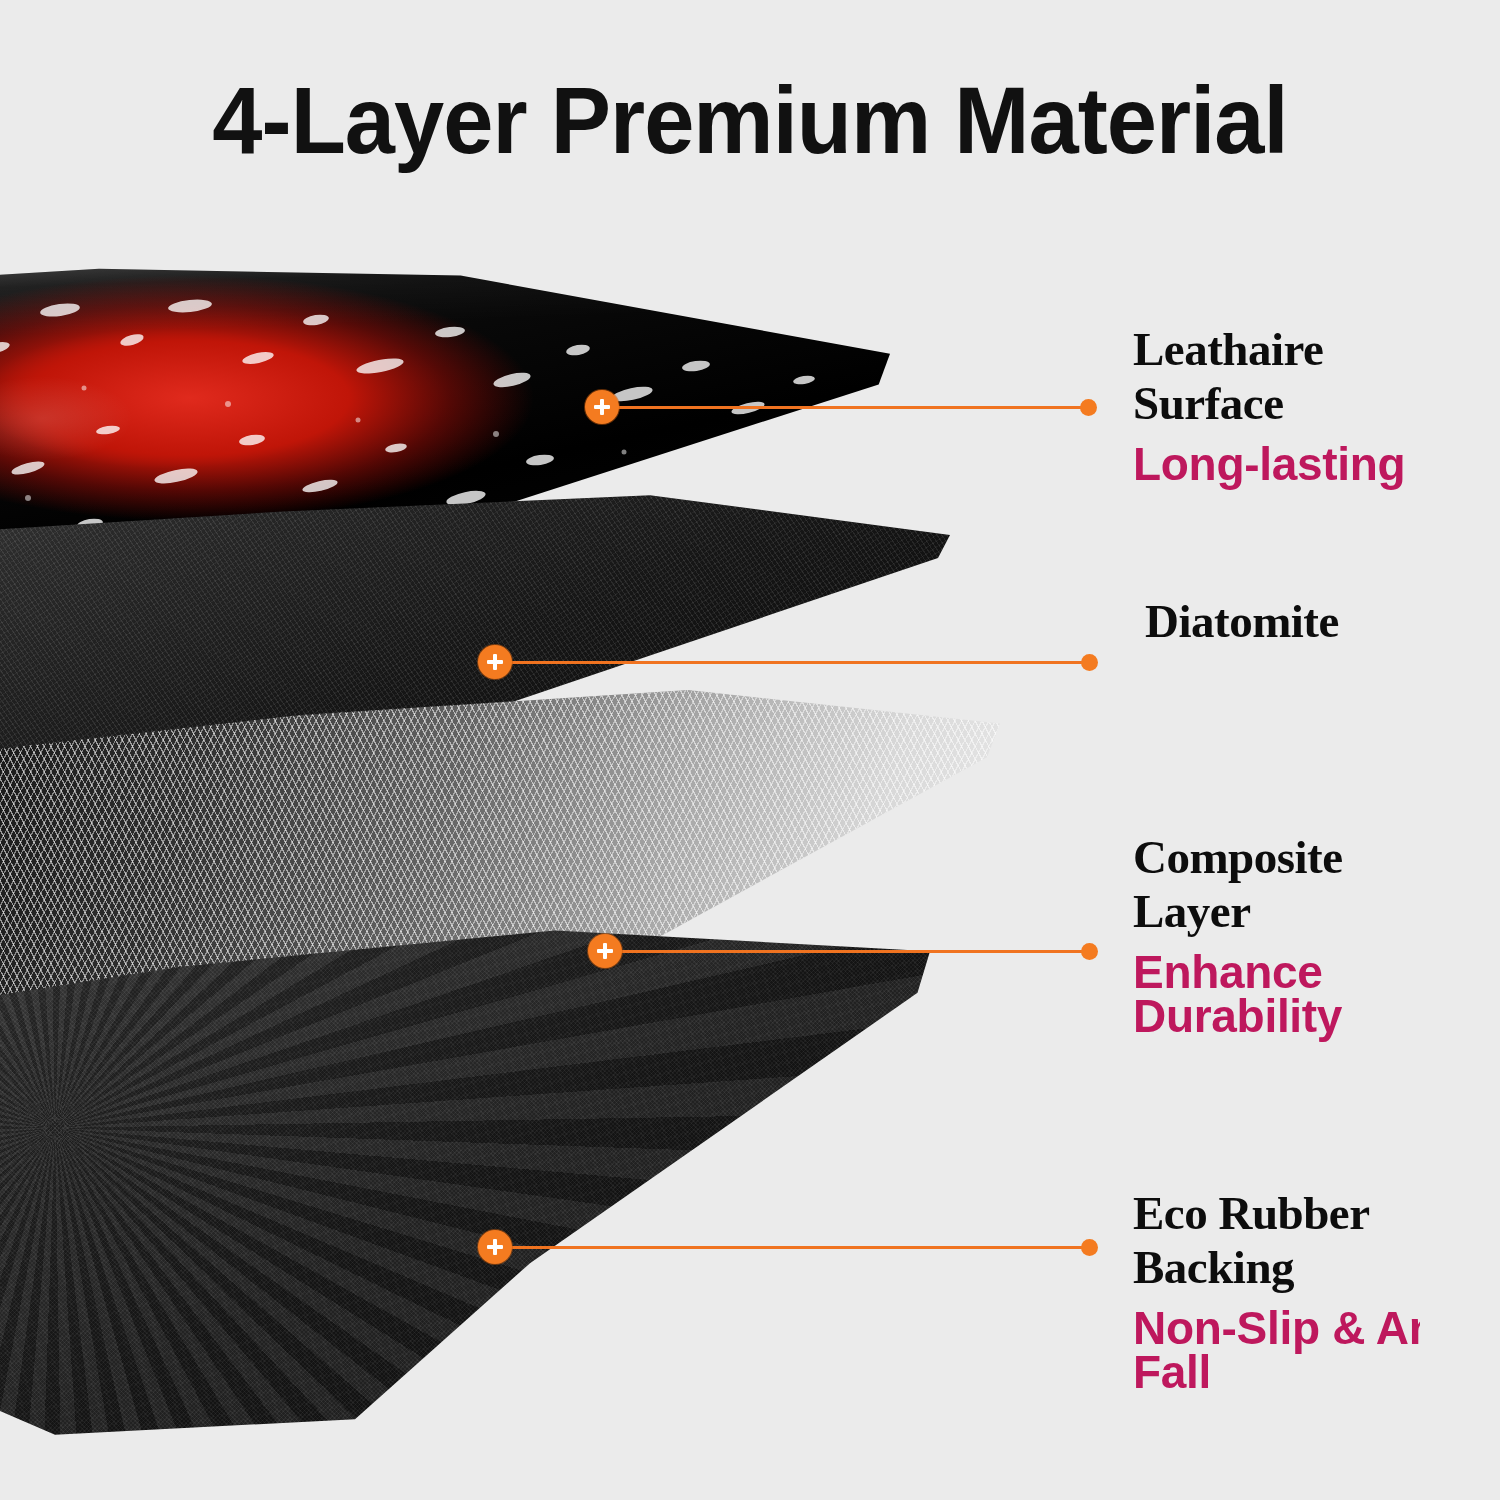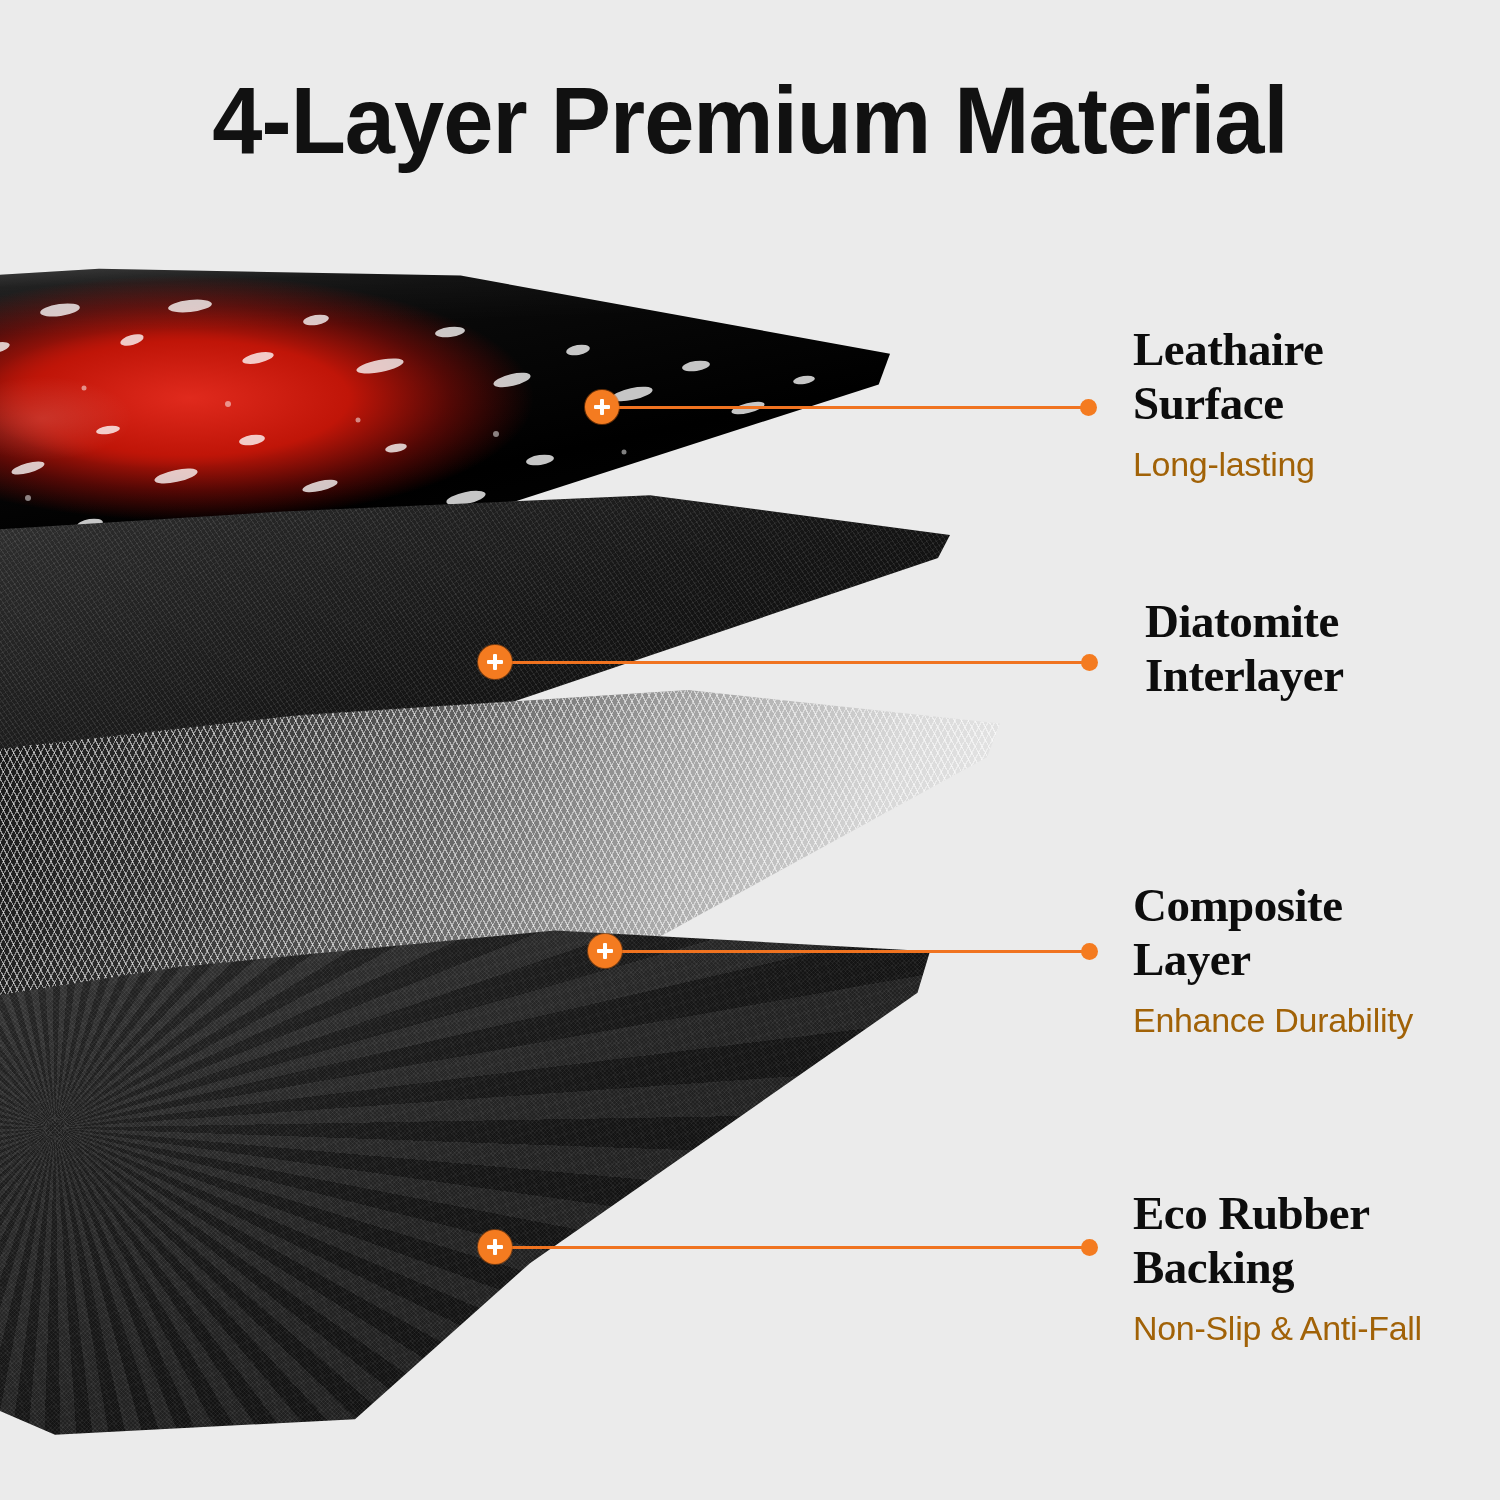--- a/index.html
+++ b/index.html
@@ -186,24 +186,24 @@
   .label-title {
     font-family: Liberation Serif, serif;
     font-weight: bold;
     font-size: 47px;
     line-height: 54px;
     color: #0d0d0d;
     letter-spacing: -0.5px;
   }
   .label-sub {
     font-family: "Liberation Sans", sans-serif;
-    font-weight: normal;
-    font-size: 34px;
+    font-weight: bold;
+    font-size: 46px;
     line-height: 44px;
-    color: #a16207;
+    color: #be185d;
     margin-top: 12px;
     letter-spacing: -0.3px;
   }
 </style>
 </head>
 <body>
 
 <div id="stage">
 
   <div id="title">4-Layer Premium Material</div>
@@ -301,25 +301,24 @@
     <div class="label-title">
       <span>Leathaire</span><br>
       <span>Surface</span>
     </div>
     <div class="label-sub">Long-lasting</div>
   </div>
 
   <div class="label-block" style="top:594px;margin-left:12px;">
     <div class="label-title">
       <span>Diatomite</span><br>
-      <span>Interlayer</span>
-    </div>
-  </div>
-
-  <div class="label-block" style="top:878px;">
+    </div>
+  </div>
+
+  <div class="label-block" style="top:830px;">
     <div class="label-title">
       <span>Composite</span><br>
       <span>Layer</span>
     </div>
     <div class="label-sub">Enhance Durability</div>
   </div>
 
   <div class="label-block" style="top:1186px;">
     <div class="label-title">
       <span>Eco Rubber</span><br>

